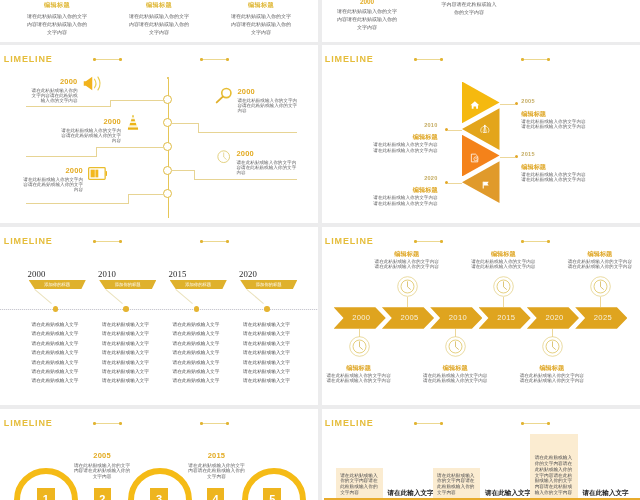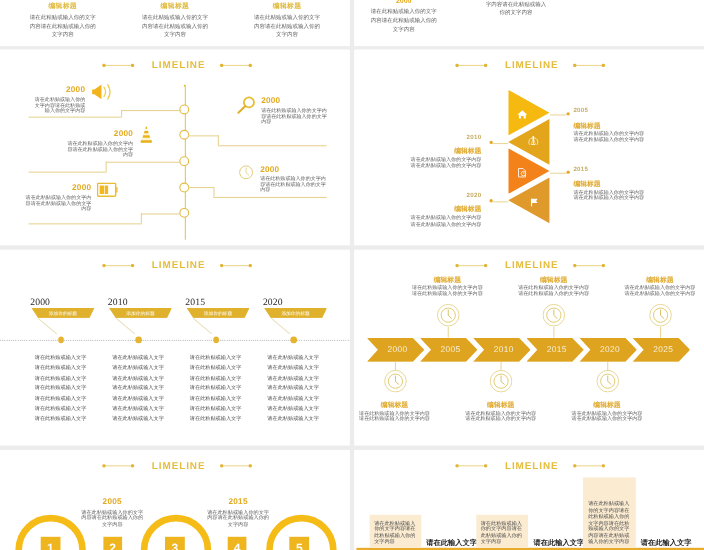--- a/index.html
+++ b/index.html
@@ -6,21 +6,21 @@
   body{
     width:640px;height:500px;overflow:hidden;background:#ececed;
     font-family:"Liberation Sans",sans-serif;
     -webkit-font-smoothing:antialiased;
   }
   .grid{position:relative;width:640px;height:500px;}
   .slide{position:absolute;background:#fff;overflow:hidden;}
 
   
   .ttl{
-    position:absolute;width:100%;left:0;text-align:center;
+    position:absolute;width:100%;left:0;
     font-weight:bold;color:#e5bd3b;font-size:9px;letter-spacing:.85px;
     text-indent:.85px;
   }
   .tdec{position:absolute;height:1px;background:#ecd890;}
   .tdec i{position:absolute;top:-1px;width:2.6px;height:2.6px;border-radius:50%;background:#e2b432;display:block;}
   .tdec i.l{left:-1px}.tdec i.r{right:-1px}
   .yr{color:#e3ab22;font-weight:bold;}
 
   
   .sA .vline{position:absolute;width:1px;background:#e6c657;}

